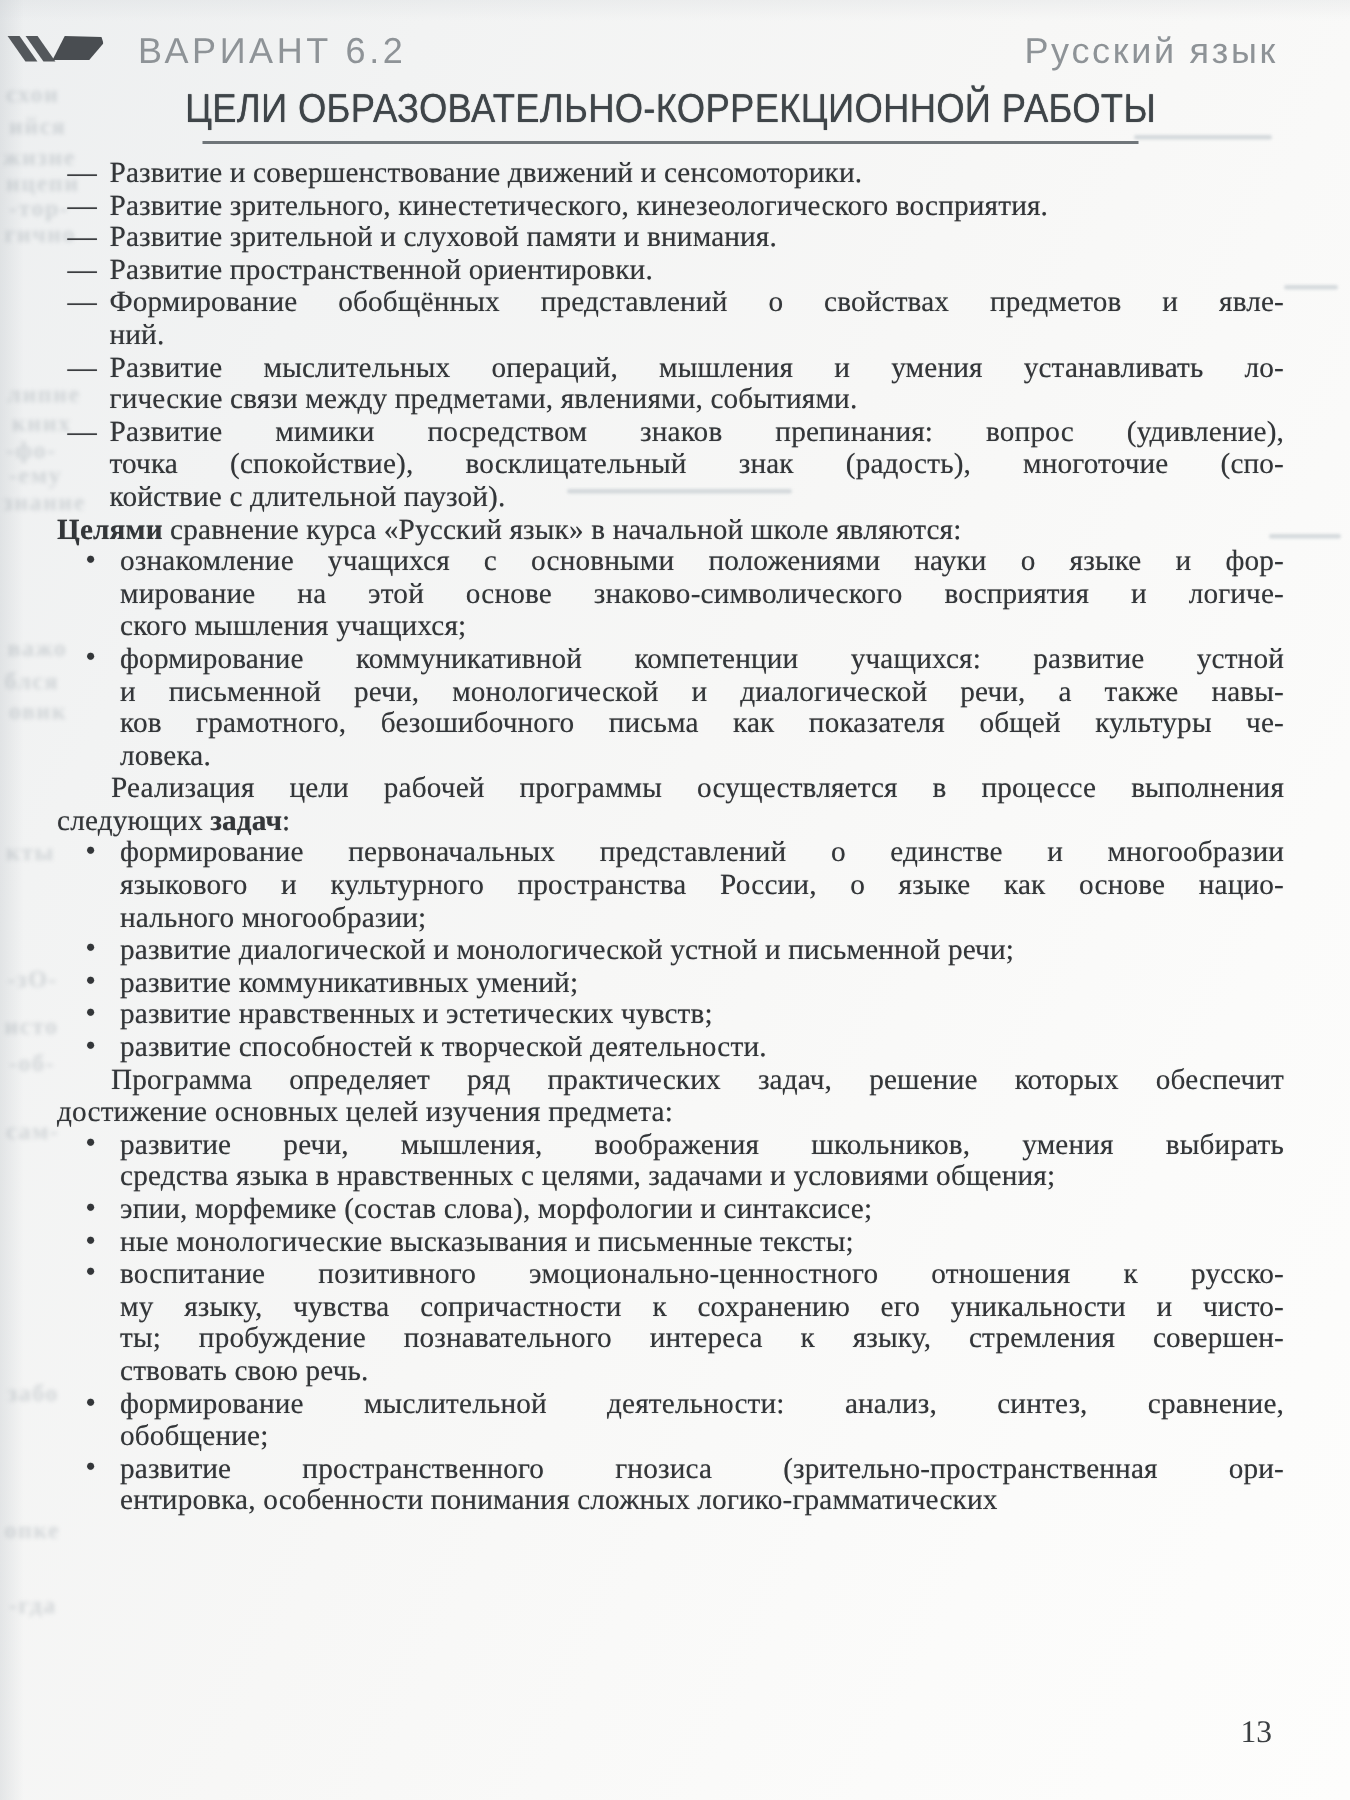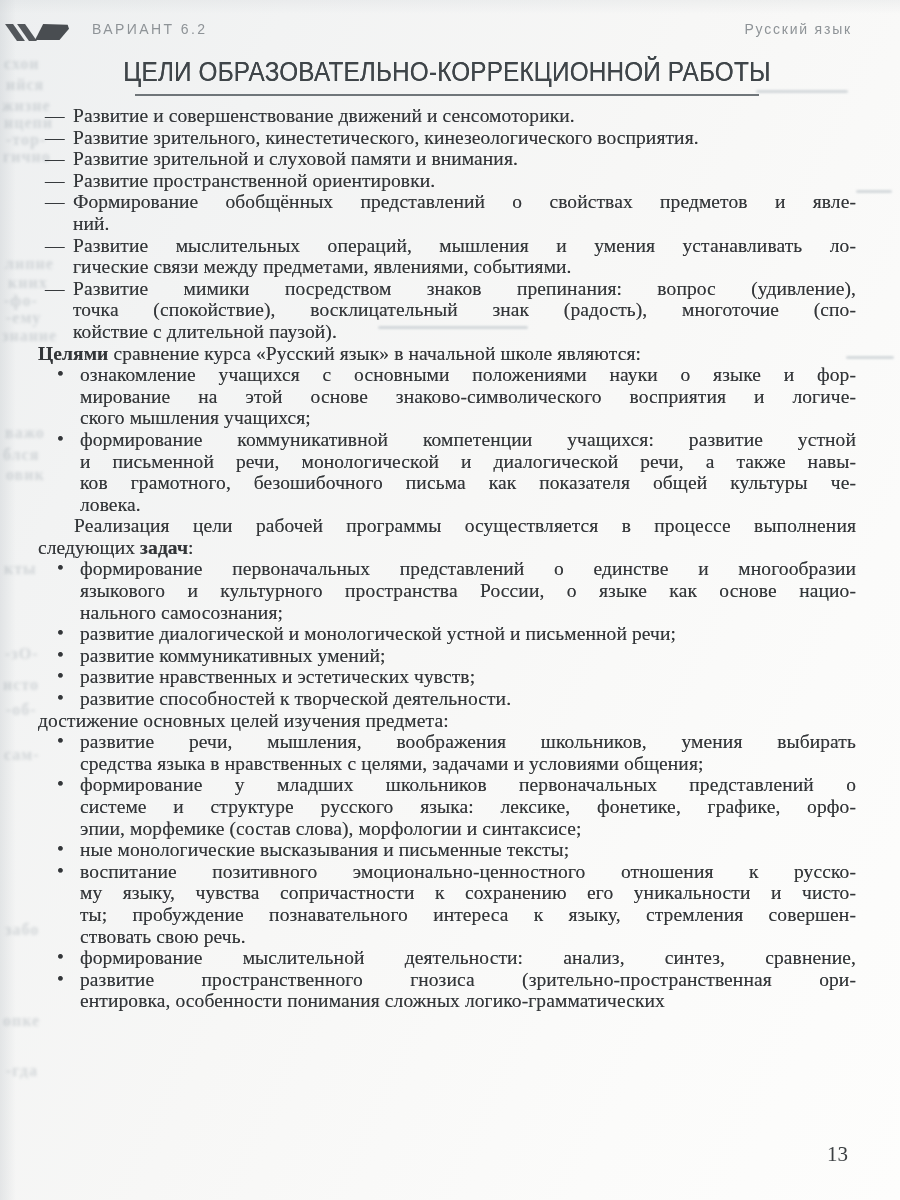--- a/index.html
+++ b/index.html
@@ -12,21 +12,21 @@
     font-family:"Liberation Serif", serif;
   }
   
   .logo { position:absolute; left:8px; top:24px; width:60px; height:17px; }
   .logo i { position:absolute; display:block; background:#53575b; }
   .logo .s1 { left:3px;  top:0; width:8px; height:17px; transform:skewX(35deg); }
   .logo .s2 { left:15px; top:0; width:8px; height:17px; transform:skewX(35deg); }
   .logo .flag { left:27px; top:0; width:34px; height:16px; background:#494d51;
     clip-path:polygon(24% 0, 96% 4%, 100% 30%, 72% 100%, 0 100%); }
   .hdr-txt { position:absolute; top:21px; font-family:"Liberation Sans", sans-serif;
-    font-size:14px; color:#8e9397; letter-spacing:2.4px; white-space:nowrap; }
+    font-size:24px; color:#8e9397; letter-spacing:2.4px; white-space:nowrap; }
   .variant  { left:92px; }
   .subject  { right:48px; letter-spacing:1.8px; }
   
   .content { position:absolute; left:38px; top:57px; width:818px; }
   h1.title { margin:0; text-align:center; font-family:"Liberation Sans", sans-serif;
     font-weight:400; font-size:27px; line-height:31px; color:#3f4549;
     letter-spacing:.2px; text-shadow:0 0 .6px #4a5054; transform:scaleX(.9); }
   .rule { height:2px; width:624px; margin:6px auto 0; background:#585f64; opacity:.85; }
   
   .body { margin-top:9px; font-size:19.5px; line-height:21.6px; color:#333639;
@@ -151,21 +151,21 @@
 
       <div class="para indent">
           <div class="lb">Реализация цели рабочей программы осуществляется в процессе выполнения</div>
           <div class="ll"><span>следующих </span><span class="b">задач</span><span>:</span></div>
         </div>
 
       <div class="bullet">
           <span class="marker">•</span>
           <div class="lb">формирование первоначальных представлений о единстве и многообразии
 языкового и культурного пространства России, о языке как основе нацио-</div>
-          <div class="ll">нального самосознания;</div>
+          <div class="ll">нального многообразии;</div>
         </div>
       <div class="bullet">
           <span class="marker">•</span>
           <div class="lb"></div>
           <div class="ll">развитие диалогической и монологической устной и письменной речи;</div>
         </div>
       <div class="bullet">
           <span class="marker">•</span>
           <div class="lb"></div>
           <div class="ll">развитие коммуникативных умений;</div>
@@ -175,50 +175,50 @@
           <div class="lb"></div>
           <div class="ll">развитие нравственных и эстетических чувств;</div>
         </div>
       <div class="bullet">
           <span class="marker">•</span>
           <div class="lb"></div>
           <div class="ll">развитие способностей к творческой деятельности.</div>
         </div>
 
       <div class="para indent">
+          <div class="lb">Программа определяет ряд практических задач, решение которых обеспечит</div>
           <div class="ll">достижение основных целей изучения предмета:</div>
         </div>
 
       <div class="bullet">
           <span class="marker">•</span>
           <div class="lb">развитие речи, мышления, воображения школьников, умения выбирать</div>
           <div class="ll">средства языка в нравственных с целями, задачами и условиями общения;</div>
         </div>
       <div class="bullet">
           <span class="marker">•</span>
-          <div class="lb">формирование у младших школьников первоначальных представлений о
-системе и структуре русского языка: лексике, фонетике, графике, орфо-</div>
           <div class="ll">эпии, морфемике (состав слова), морфологии и синтаксисе;</div>
         </div>
       <div class="bullet">
           <span class="marker">•</span>
           <div class="ll">ные монологические высказывания и письменные тексты;</div>
         </div>
       <div class="bullet">
           <span class="marker">•</span>
           <div class="lb">воспитание позитивного эмоционально-ценностного отношения к русско-
 му языку, чувства сопричастности к сохранению его уникальности и чисто-
 ты; пробуждение познавательного интереса к языку, стремления совершен-</div>
           <div class="ll">ствовать свою речь.</div>
         </div>
 
 
       <div class="bullet">
           <span class="marker">•</span>
           <div class="lb">формирование мыслительной деятельности: анализ, синтез, сравнение,</div>
+          <div class="ll">обобщение;</div>
         </div>
       <div class="bullet">
           <span class="marker">•</span>
           <div class="lb">развитие пространственного гнозиса (зрительно-пространственная ори-</div>
           <div class="ll">ентировка, особенности понимания сложных логико-грамматических</div>
         </div>
 
     </div>
   </div>
 

